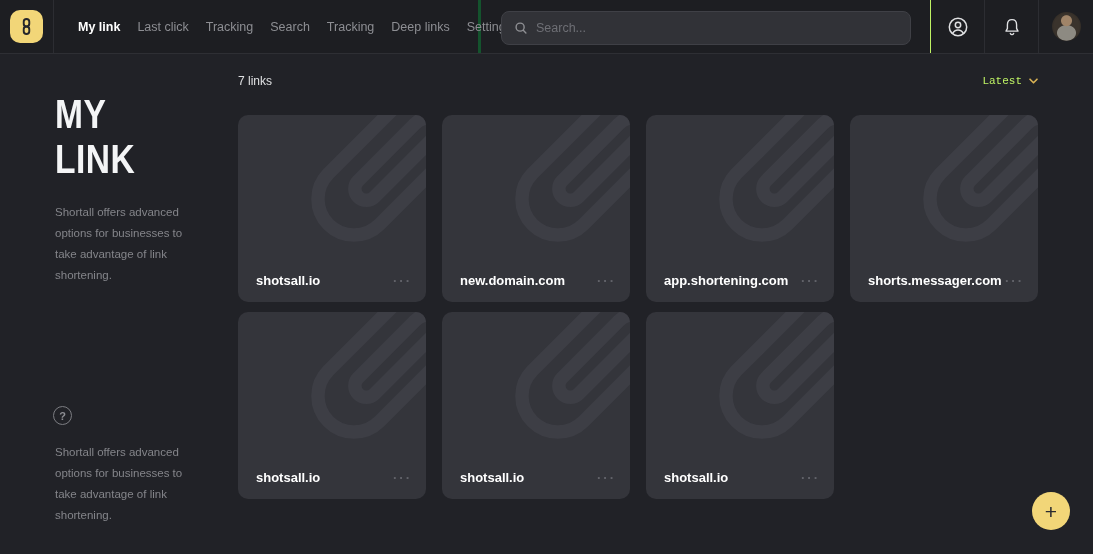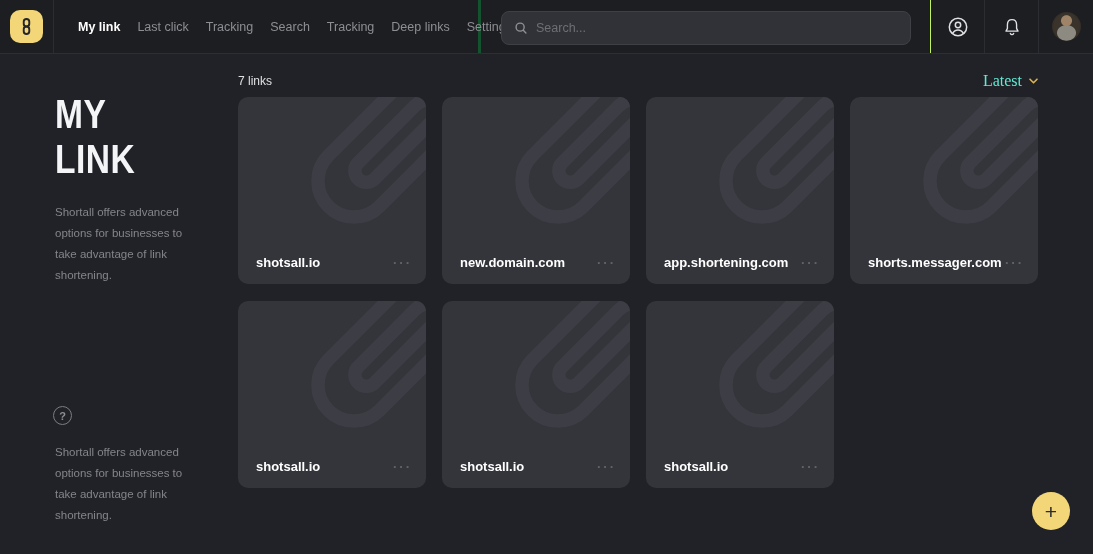--- a/index.html
+++ b/index.html
@@ -82,26 +82,26 @@
 
   .content { position:absolute; left:238px; top:0; width:800px; }
   .content-head {
     height:37px; display:flex; align-items:center; justify-content:space-between;
     padding-top:16px;
   }
   .count-label { font-size:12px; color:#dfe0e2; }
   .sort-btn {
     background:none; border:none; cursor:pointer;
     display:flex; align-items:center; gap:7px;
-    color:#5eead4; font-size:16px; font-family:Liberation Serif, serif;
+    color:#bef264; font-size:11px; font-family:Liberation Mono, monospace;
   }
 
   .grid {
-    margin-top:6px;
-    display:grid; grid-template-columns:repeat(4,188px); gap:17px 16px;
+    margin-top:24px;
+    display:grid; grid-template-columns:repeat(4,188px); gap:10px 16px;
   }
   .card {
     width:188px; height:187px; background:#34353b; border-radius:10px;
     position:relative; overflow:hidden; cursor:pointer;
   }
   .card-glyph { position:absolute; top:-52px; right:-62px; }
   .card-foot {
     position:absolute; left:18px; right:14px; bottom:14px;
     display:flex; align-items:center; justify-content:space-between;
   }

